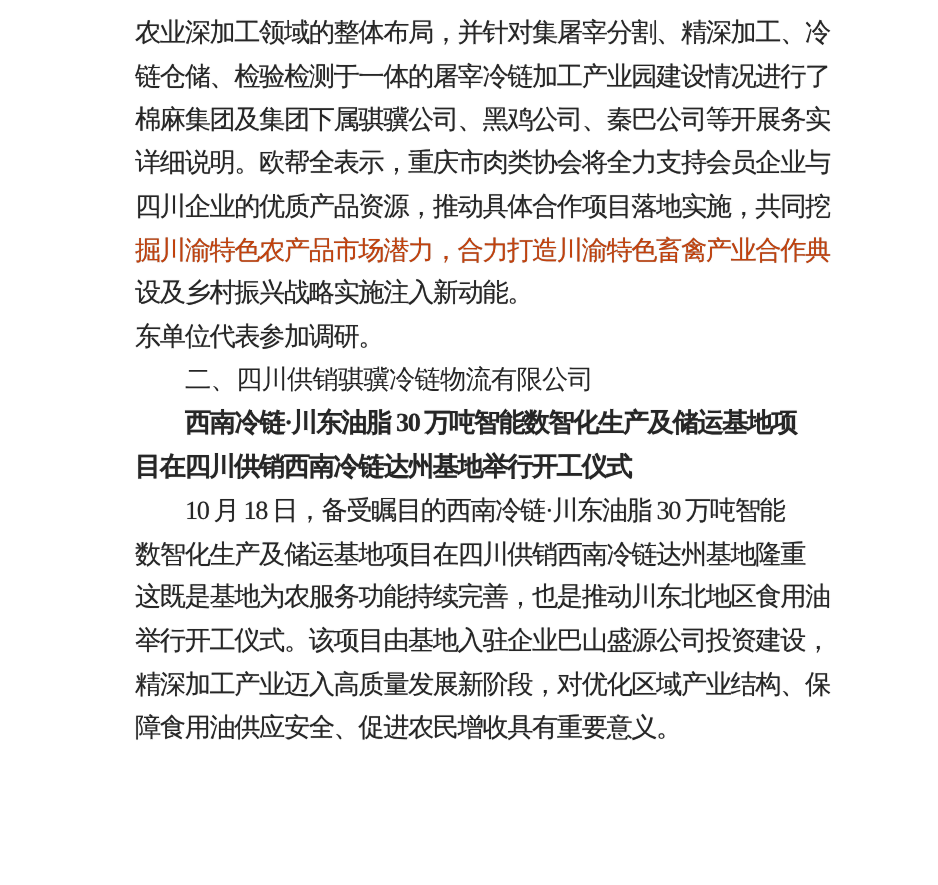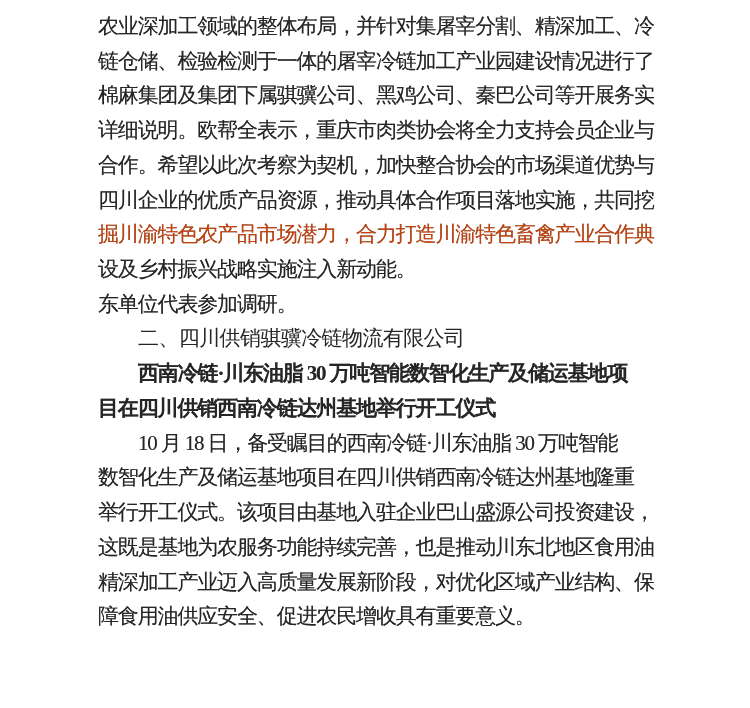--- a/index.html
+++ b/index.html
@@ -8,21 +8,21 @@
     background: #ffffff;
     overflow: hidden;
   }
   .page {
     position: relative;
     width: 750px; height: 708px;
     background: #ffffff;
   }
   .content {
     position: absolute;
-    left: 98px; top: 9px;
+    left: 108px; top: 9px;
     width: 557px;
   }
   .ln {
     height: 34.72px;
     line-height: 34.72px;
     font-size: 21px;
     letter-spacing: -1.15px;
     color: #262626;
     font-family: "Liberation Serif", "DejaVu Serif", serif;
     white-space: nowrap;
@@ -41,28 +41,27 @@
 </style>
 </head>
 <body style="background: rgb(255, 255, 255);">
 
 <div class="page">
   <div class="content">
     <div class="ln" style="color: rgb(38, 38, 38);">农业深加工领域的整体布局，并针对集屠宰分割、精深加工、冷</div>
     <div class="ln" style="color: rgb(38, 38, 38);">链仓储、检验检测于一体的屠宰冷链加工产业园建设情况进行了</div>
     <div class="ln" style="color: rgb(38, 38, 38);">棉麻集团及集团下属骐骥公司、黑鸡公司、秦巴公司等开展务实</div>
     <div class="ln" style="color: rgb(38, 38, 38);">详细说明。欧帮全表示，重庆市肉类协会将全力支持会员企业与</div>
-    <div class="ln" style="color: rgb(38, 38, 38);">合作。希望以此次考察为契机，加快整合协会的市场渠道优势与</div>
     <div class="ln" style="color: rgb(38, 38, 38);">四川企业的优质产品资源，推动具体合作项目落地实施，共同挖</div>
     <div class="ln" style="color: #c2410c;">掘川渝特色农产品市场潜力，合力打造川渝特色畜禽产业合作典</div>
     <div class="ln" style="color: rgb(38, 38, 38);">设及乡村振兴战略实施注入新动能。</div>
     <div class="ln" style="color: rgb(38, 38, 38);">东单位代表参加调研。</div>
     <div class="ln heading indent" style="color: rgb(38, 38, 38);">二、四川供销骐骥冷链物流有限公司</div>
     <div class="ln subheading indent" style="color: rgb(38, 38, 38);">西南冷链·川东油脂 30 万吨智能数智化生产及储运基地项</div>
     <div class="ln subheading" style="color: rgb(38, 38, 38);">目在四川供销西南冷链达州基地举行开工仪式</div>
     <div class="ln indent" style="color: rgb(38, 38, 38);">10 月 18 日，备受瞩目的西南冷链·川东油脂 30 万吨智能</div>
     <div class="ln" style="color: rgb(38, 38, 38);">数智化生产及储运基地项目在四川供销西南冷链达州基地隆重</div>
+    <div class="ln" style="color: rgb(38, 38, 38);">这既是基地为农服务功能持续完善，也是推动川东北地区食用油</div>
     <div class="ln" style="color: rgb(38, 38, 38);">举行开工仪式。该项目由基地入驻企业巴山盛源公司投资建设，</div>
-    <div class="ln" style="color: rgb(38, 38, 38);">这既是基地为农服务功能持续完善，也是推动川东北地区食用油</div>
     <div class="ln" style="color: rgb(38, 38, 38);">精深加工产业迈入高质量发展新阶段，对优化区域产业结构、保</div>
     <div class="ln" style="color: rgb(38, 38, 38);">障食用油供应安全、促进农民增收具有重要意义。</div>
   </div>
 </div>
 
 </body></html>

